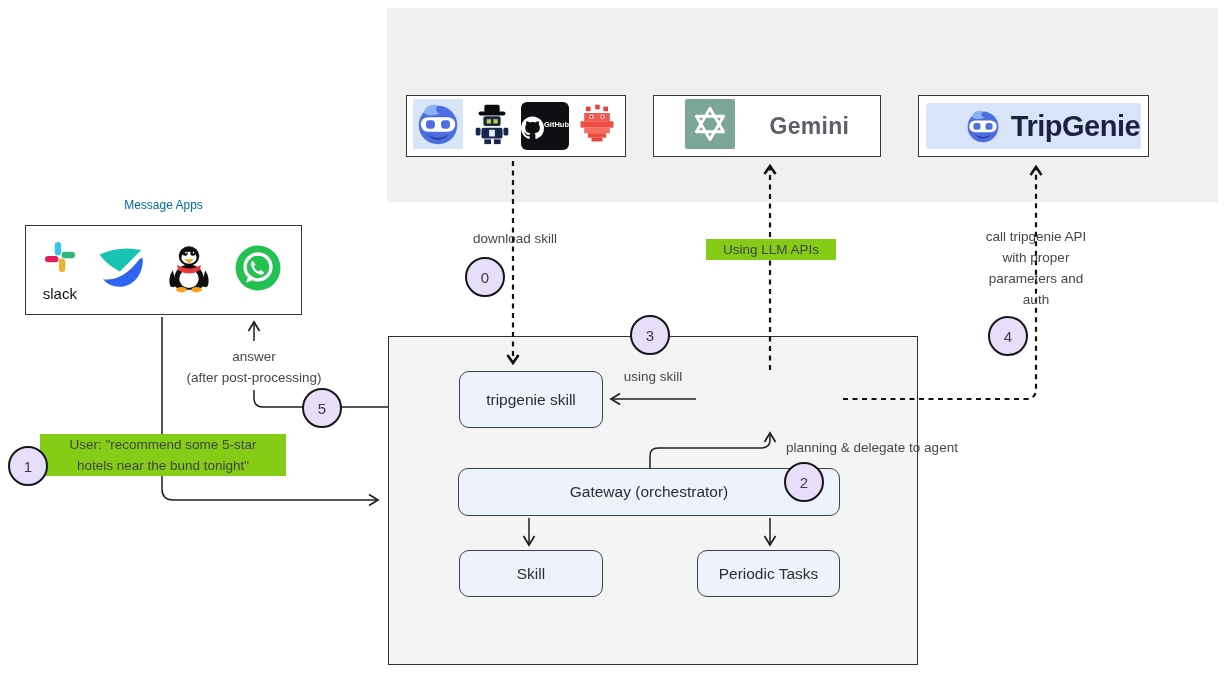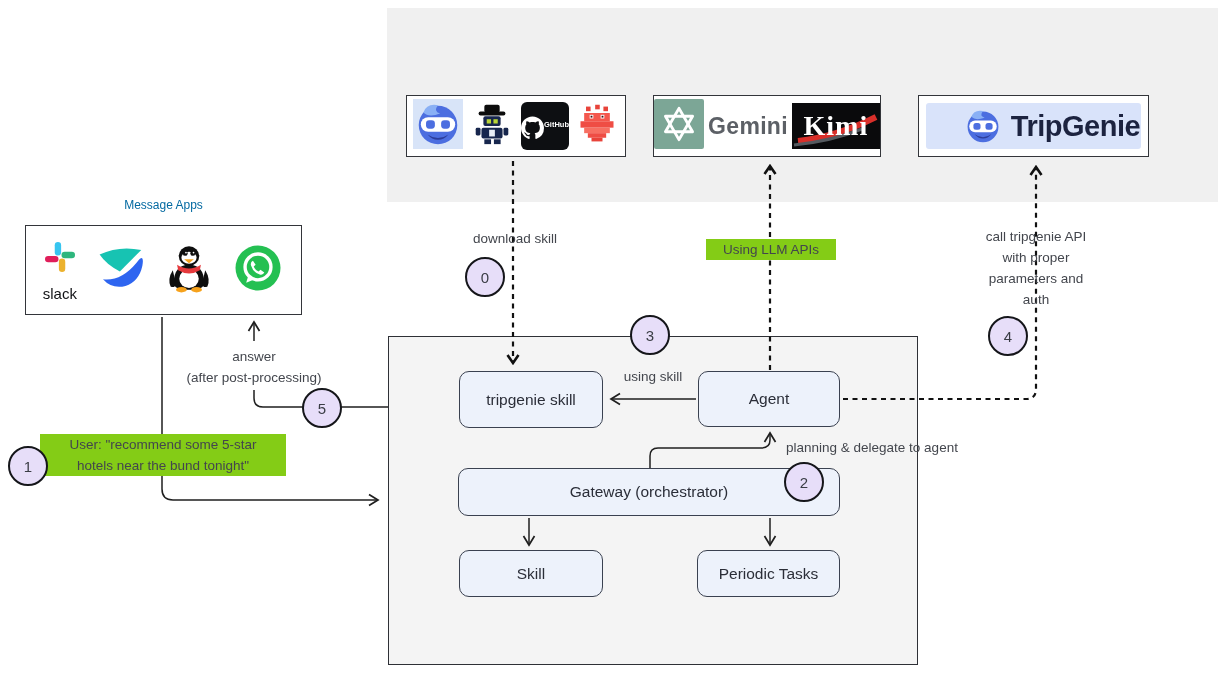--- a/index.html
+++ b/index.html
@@ -109,27 +109,20 @@
 
   <div class="abs iconbox z4" style="left:653px;top:95px;width:228px;height:62px;gap:4px;">
     <span>
       <svg width="50" height="50" viewBox="0 0 48 48">
         <rect x="0" y="0" width="48" height="48" rx="2" fill="#7ca696"></rect>
         <polygon points="24,9 37,31.5 11,31.5" fill="none" stroke="#ffffff" stroke-width="2.8" stroke-linejoin="round"></polygon>
         <polygon points="24,39 11,16.5 37,16.5" fill="none" stroke="#ffffff" stroke-width="2.8" stroke-linejoin="round"></polygon>
       </svg>
     </span>
     <span class="gemini-text">Gemini</span>
-    <span class="kimi">
-      <svg width="88" height="46" viewBox="0 0 88 46">
-        <path d="M6 38 Q44 34 84 14" stroke="#d92f2a" stroke-width="6" fill="none"></path>
-        <path d="M2 42 Q40 38 70 26" stroke="#555a60" stroke-width="3" fill="none"></path>
-      </svg>
-      <span>Kimi</span>
-    </span>
   </div>
 
   <div class="abs iconbox z4" style="left:918px;top:95px;width:231px;height:62px;">
     <span class="tg-inner">
       <svg width="40" height="40" viewBox="0 0 48 48">
         <circle cx="24" cy="25" r="18.5" fill="#4c6ee0"></circle>
         <path d="M10 13 Q13 4 24 6 Q19 12 26 14 Q15 18 10 13Z" fill="#8ab0f5"></path>
         <rect x="7.5" y="17.5" width="33" height="14" rx="7" fill="#ffffff"></rect>
         <rect x="12.5" y="20.5" width="8.5" height="8" rx="3" fill="#4c6ee0"></rect>
         <rect x="27" y="20.5" width="8.5" height="8" rx="3" fill="#4c6ee0"></rect>
@@ -181,21 +174,20 @@
         <path d="M13.5 37 L15.5 30.5 L21 34 Z" fill="#ffffff"></path>
         <path d="M19.5 17.5 q-2.5 1.2 -1.7 4.2 q1.8 6.2 7.7 8 q3 .8 4.1 -1.7 l-3.4 -2.5 l-1.7 1.6 q-3.4 -1.7 -4.3 -4.4 l1.7 -1.6 Z" fill="#ffffff"></path>
       </svg>
     </span>
   </div>
 
   <div class="abs panel-pc z3"></div>
   <div class="abs panel-title" style="left:388px;top:636px;width:530px;">Personal Computer</div>
 
   <div class="abs node z4" style="left:459px;top:371px;width:144px;height:57px;">tripgenie skill</div>
-  <div class="abs node z4" style="left:698px;top:371px;width:142px;height:56px;">Agent</div>
   <div class="abs node z4" style="left:458px;top:468px;width:382px;height:48px;">Gateway (orchestrator)</div>
   <div class="abs node z4" style="left:459px;top:550px;width:144px;height:47px;">Skill</div>
   <div class="abs node z4" style="left:697px;top:550px;width:143px;height:47px;">Periodic Tasks</div>
 
   <svg class="abs wires" width="1228" height="677" viewBox="0 0 1228 677">
     <defs>
       <marker id="mS" markerWidth="13" markerHeight="14" viewBox="-11 -7 13 14" refX="0" refY="0" orient="auto" markerUnits="userSpaceOnUse">
         <path d="M-9 -5.5 L0 0 L-9 5.5" fill="none" stroke="#1f1f1f" stroke-width="1.7"></path>
       </marker>
       <marker id="mD" markerWidth="13" markerHeight="14" viewBox="-11 -7 13 14" refX="0" refY="0" orient="auto" markerUnits="userSpaceOnUse">

